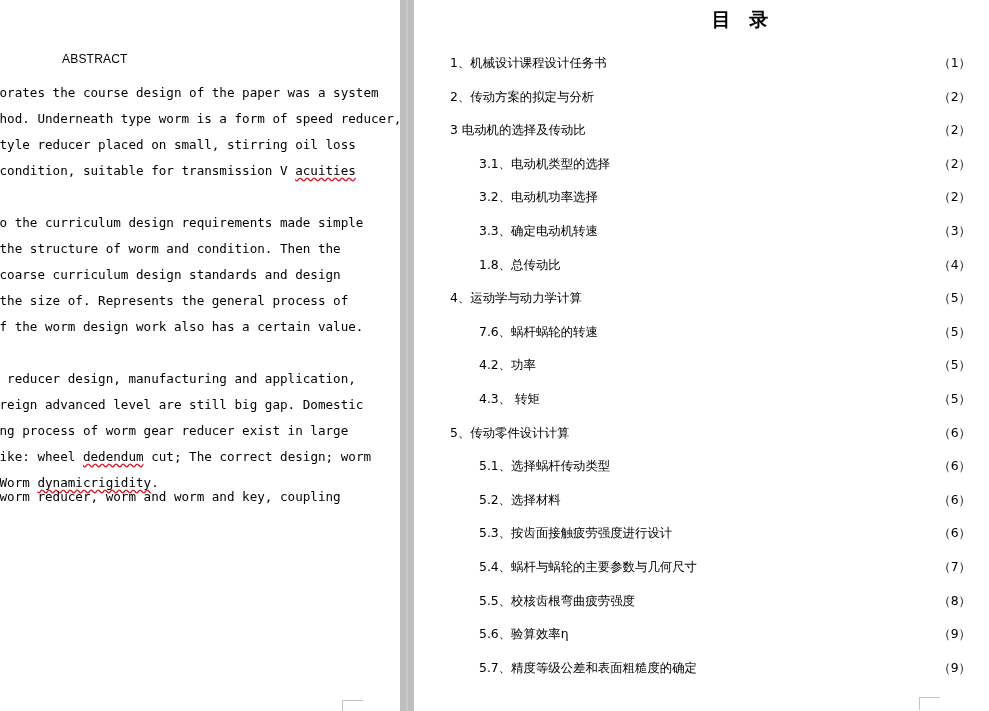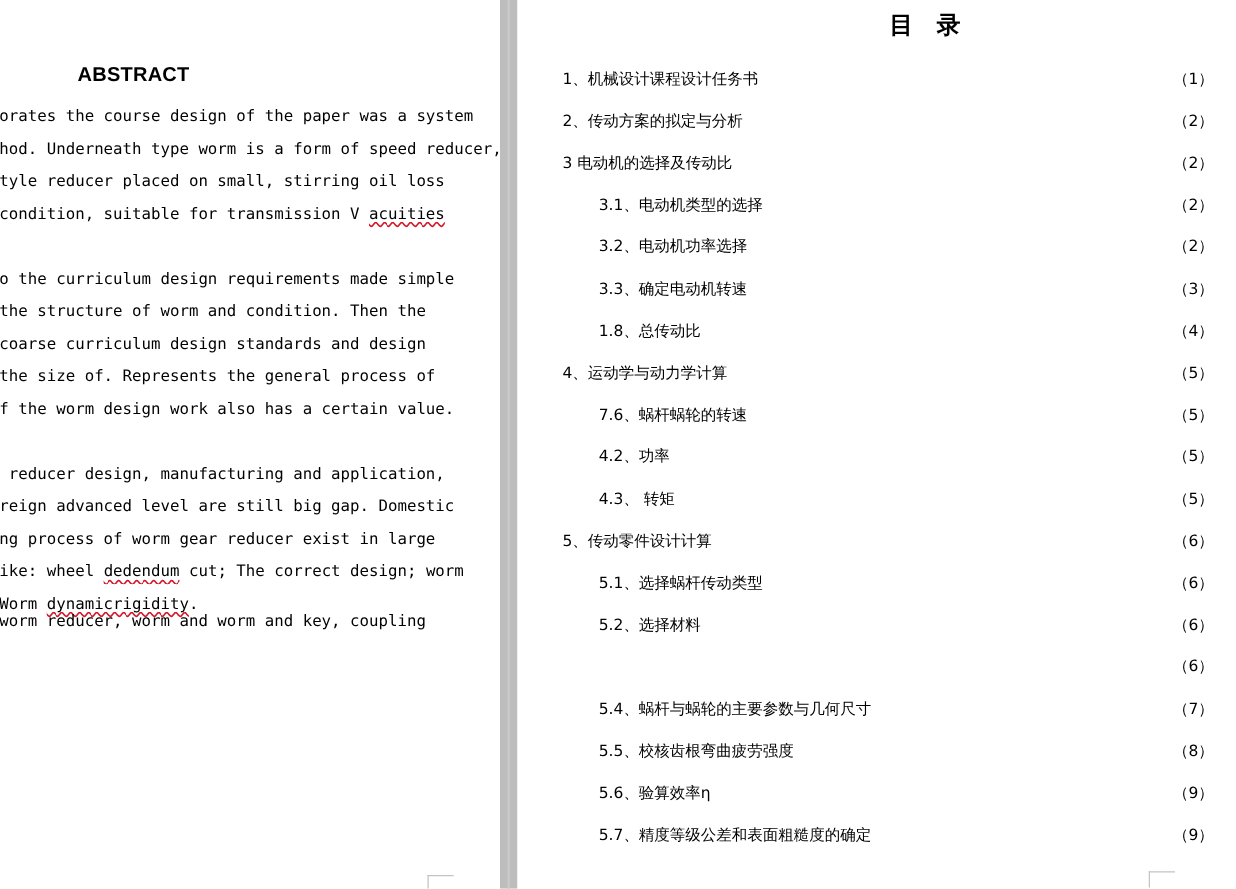--- a/index.html
+++ b/index.html
@@ -60,22 +60,22 @@
     border-left: 1px solid #c4c4c4;
     border-top: 1px solid #c4c4c4;
   }
 
   
   .abstract-heading {
     position: absolute;
     left: 62px;
     top: 52px;
     font-family: "Liberation Sans", sans-serif;
-    font-weight: bold;
-    font-size: 16px;
+    font-weight: normal;
+    font-size: 12px;
     letter-spacing: 0.2px;
     color: #000;
     white-space: nowrap;
   }
 
   .abs-body {
     position: absolute;
     left: 0;
     top: 80px;
     width: 400px;
@@ -282,20 +282,21 @@
           <span class="toc-label">5.1、选择蜗杆传动类型</span>
           <span class="toc-leader"></span>
           <span class="toc-page">（6）</span>
         </div>
         <div class="toc-row indent">
           <span class="toc-label">5.2、选择材料</span>
           <span class="toc-leader"></span>
           <span class="toc-page">（6）</span>
         </div>
         <div class="toc-row indent">
+          <span class="toc-label">5.3、按齿面接触疲劳强度进行设计</span>
           <span class="toc-leader"></span>
           <span class="toc-page">（6）</span>
         </div>
         <div class="toc-row indent">
           <span class="toc-label">5.4、蜗杆与蜗轮的主要参数与几何尺寸</span>
           <span class="toc-leader"></span>
           <span class="toc-page">（7）</span>
         </div>
         <div class="toc-row indent">
           <span class="toc-label">5.5、校核齿根弯曲疲劳强度</span>

